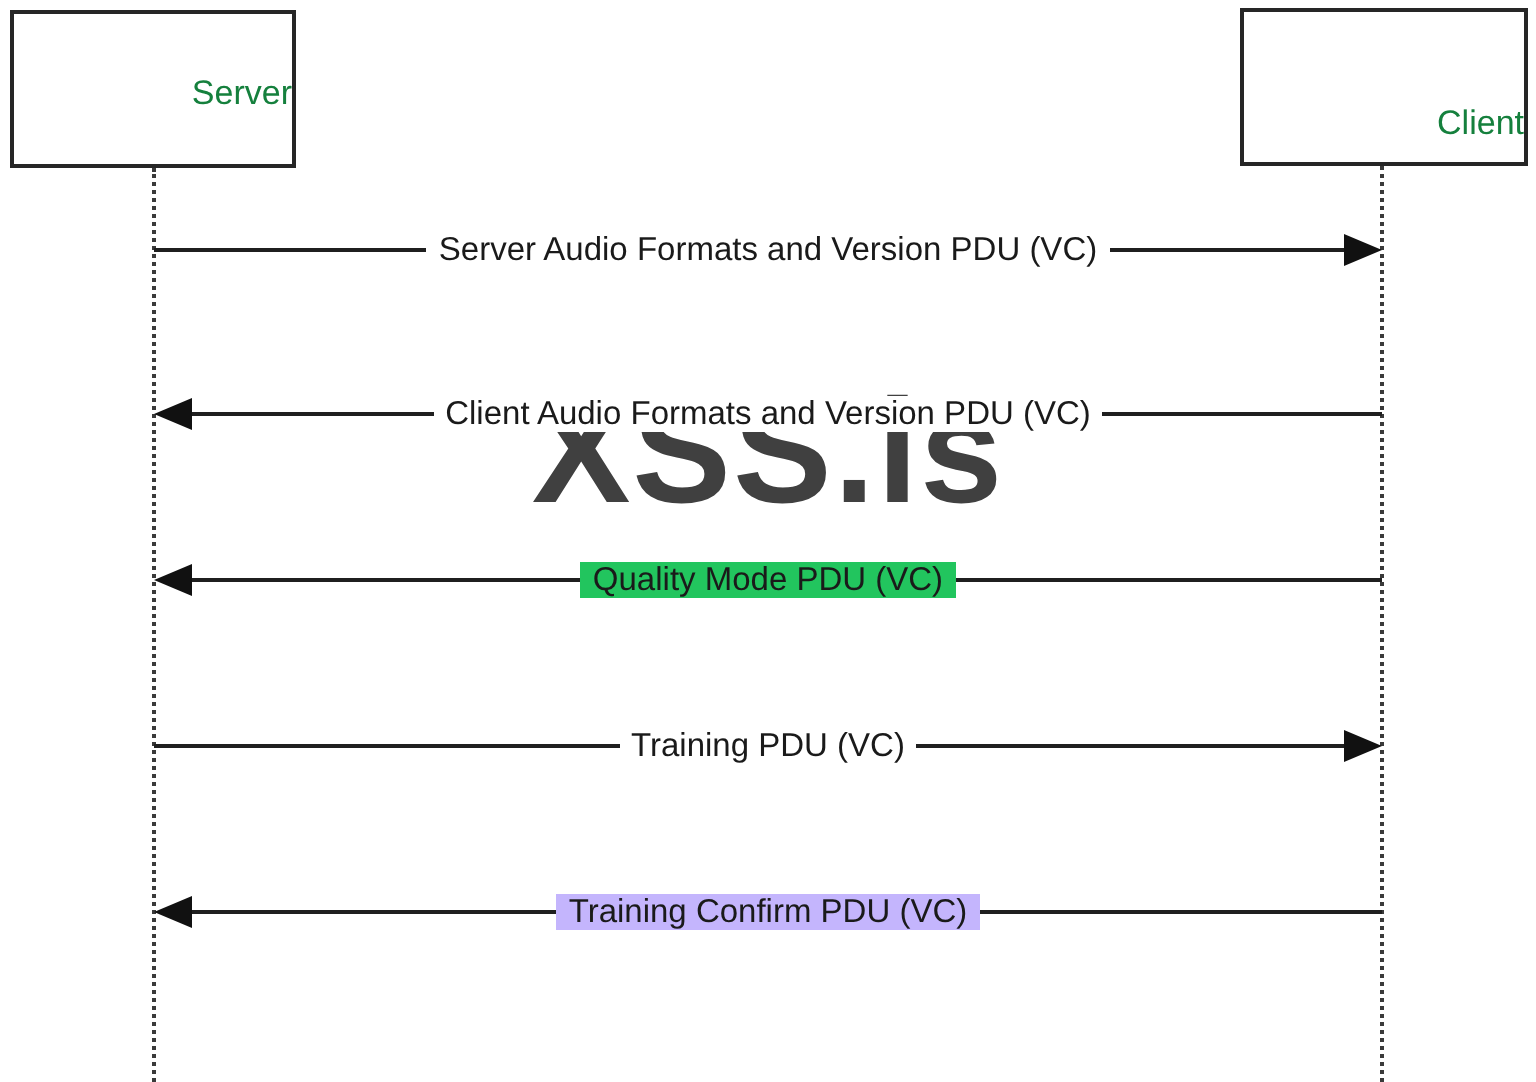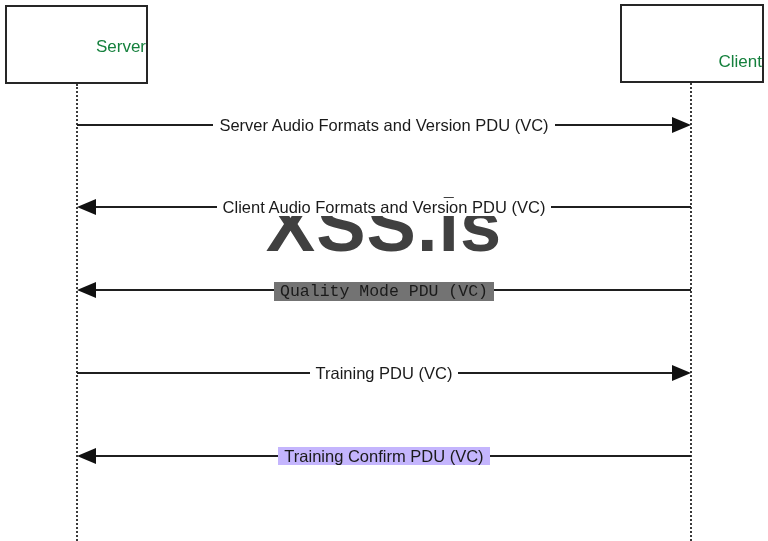--- a/index.html
+++ b/index.html
@@ -121,21 +121,21 @@
         <div class="msg-label" style="left: 0px; width: 768px; text-align: center; background: transparent; padding: 0px;"><span style="background: rgb(255, 255, 255); padding: 0px 6px; text-align: center;">Server Audio Formats and Version PDU (VC)</span></div>
       </div>
       <div class="msg" style="left: 0px; top: 195px; width: 768px;">
         <div class="msg-line" style="left: 94px; width: 597px;"></div>
         <div class="arrow-left" style="left: 77px;"></div>
         <div class="msg-label" style="left: 0px; width: 768px; text-align: center; background: transparent; padding: 0px;"><span style="background: rgb(255, 255, 255); padding: 0px 6px;">Client Audio Formats and Version PDU (VC)</span></div>
       </div>
       <div class="msg" style="left: 0px; top: 278px; width: 768px;">
         <div class="msg-line" style="left: 94px; width: 597px;"></div>
         <div class="arrow-left" style="left: 77px;"></div>
-        <div class="msg-label" style="left: 0px; width: 768px; text-align: center; background: transparent; padding: 0px;"><span style="background: #737373; padding: 0px 6px; font-family: Liberation Mono, monospace;">Quality Mode PDU (VC)</span></div>
+        <div class="msg-label" style="left: 0px; width: 768px; text-align: center; background: transparent; padding: 0px;"><span style="background: #22c55e; padding: 0px 6px;">Quality Mode PDU (VC)</span></div>
       </div>
       <div class="msg" style="left: 0px; top: 361px; width: 768px;">
         <div class="msg-line" style="left: 77px; width: 597px;"></div>
         <div class="arrow-right" style="left: 672px;"></div>
         <div class="msg-label" style="left: 0px; width: 768px; text-align: center; background: transparent; padding: 0px;"><span style="background: rgb(255, 255, 255); padding: 0px 6px;">Training PDU (VC)</span></div>
       </div>
       <div class="msg" style="left: 0px; top: 444px; width: 768px;">
         <div class="msg-line" style="left: 94px; width: 597px;"></div>
         <div class="arrow-left" style="left: 77px;"></div>
         <div class="msg-label" style="left: 0px; width: 768px; text-align: center; background: transparent; padding: 0px;"><span style="background: #c4b5fd; padding: 0px 6px;">Training Confirm PDU (VC)</span></div>

